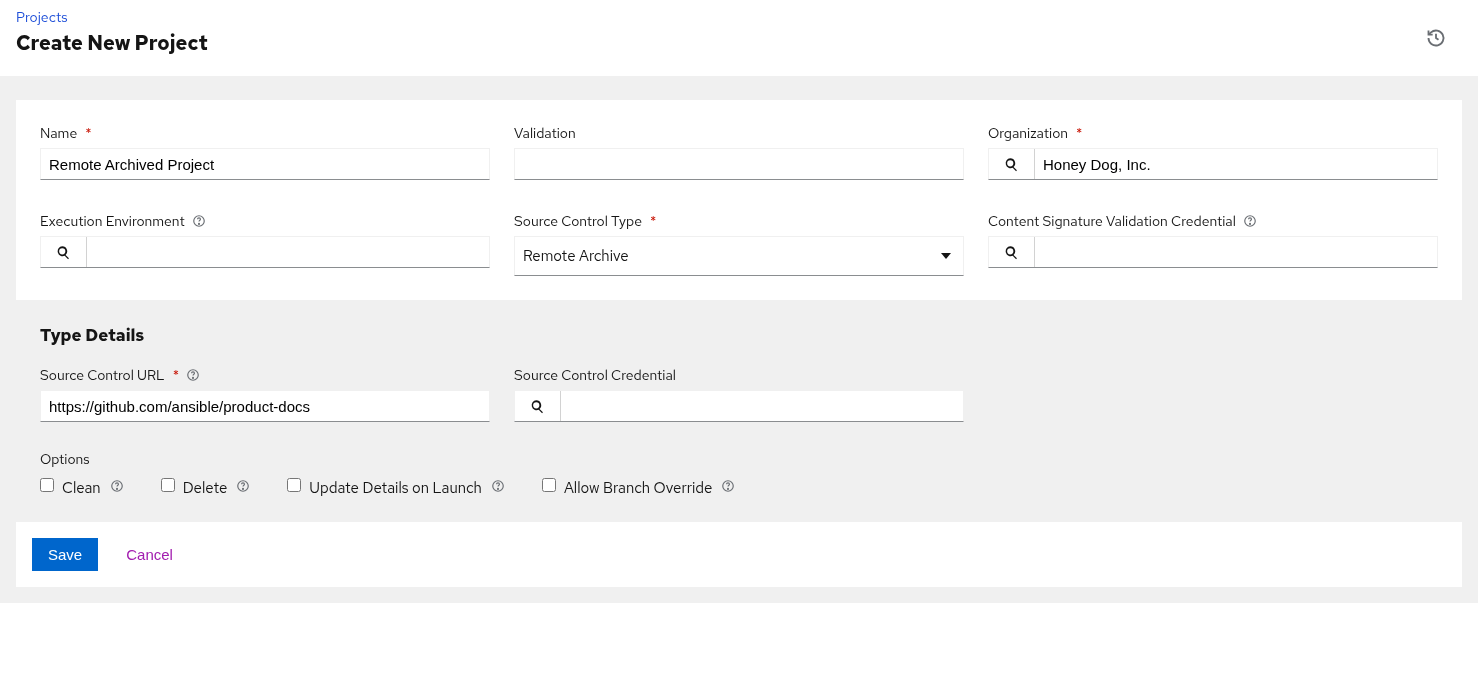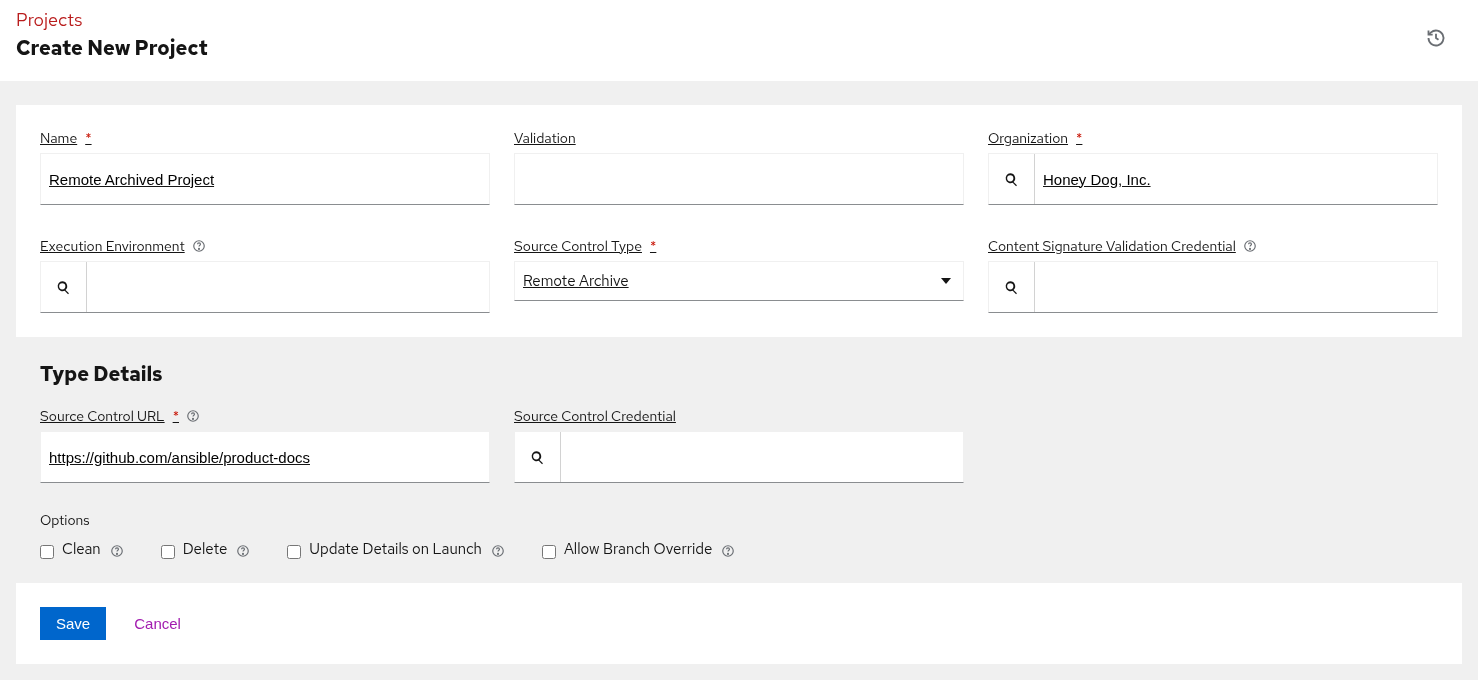--- a/index.html
+++ b/index.html
@@ -10,22 +10,22 @@
     color: #151515;
     background: #fff;
   }
   a { color: #06c; text-decoration: none; }
   .header {
     padding: 8px 16px 20px 16px;
     position: relative;
     background: #fff;
   }
   .breadcrumb {
-    font-size: 18px;
-    color: #b91c1c;
+    font-size: 14px;
+    color: #1d4ed8;
     margin-top: 34px;
   }
   .page-title {
     font-size: 20px;
     font-weight: 700;
     margin: 4px 0 0 0;
   }
   .history-icon {
     position: absolute;
     top: 28px;
@@ -40,36 +40,35 @@
     background: #fff;
   }
   .section {
     padding: 24px 24px 24px 24px;
   }
   .section.grey { background: #f0f0f0; }
   .row {
     display: grid;
     grid-template-columns: repeat(3, 1fr);
     gap: 24px;
-    text-decoration: underline;
   }
   .field {}
   .label {
     font-size: 14px;
     font-weight: 400;
     margin-bottom: 6px;
     display: flex;
     align-items: center;
     gap: 6px;
   }
   .req { color: #c9190b; font-size: 14px; margin-left: 2px; }
   .control {
     display: flex;
     width: 100%;
-    height: 52px;
+    height: 32px;
     background: #fff;
     border: 1px solid #f0f0f0;
     border-bottom: 1px solid #8a8d90;
   }
   .control input {
     flex: 1;
     border: none;
     outline: none;
     padding: 0 8px;
     font-size: 15px;
@@ -103,44 +102,44 @@
     border-top: 6px solid #151515;
   }
   .help-ic {
     display: inline-flex;
     align-items: center;
     justify-content: center;
     width: 16px; height: 16px;
     color: #6a6e73;
   }
   .subtitle {
-    font-size: 20px;
+    font-size: 17px;
     font-weight: 700;
     margin: 0 0 20px 0;
   }
   .options-label {
     font-size: 14px;
     font-weight: 400;
     margin-bottom: 10px;
   }
   .options-row {
     display: flex;
     gap: 36px;
     align-items: center;
     flex-wrap: wrap;
   }
   .chk {
     display: flex;
-    align-items: flex-end;
+    align-items: flex-start;
     gap: 8px;
     font-size: 15px;
   }
   .chk input { width: 14px; height: 14px; margin:0; }
   .footer {
-    padding: 24px;
+    padding: 16px;
     display: flex;
     gap: 24px;
     align-items: center;
     background: #fff;
   }
   .btn-primary {
     background: #06c;
     color: #fff;
     border: none;
     padding: 8px 16px;

